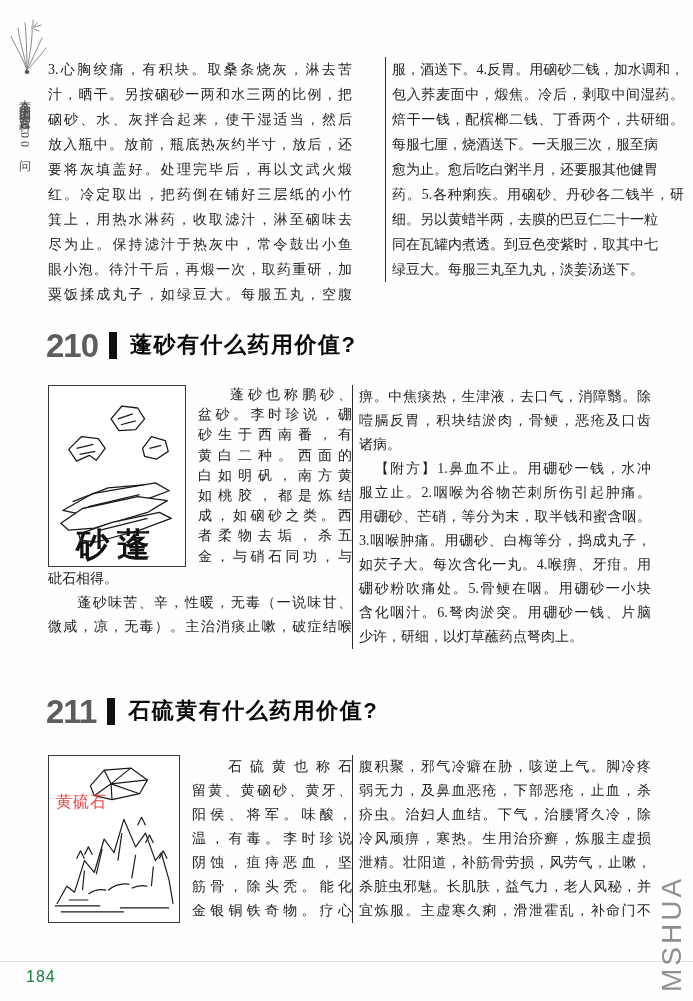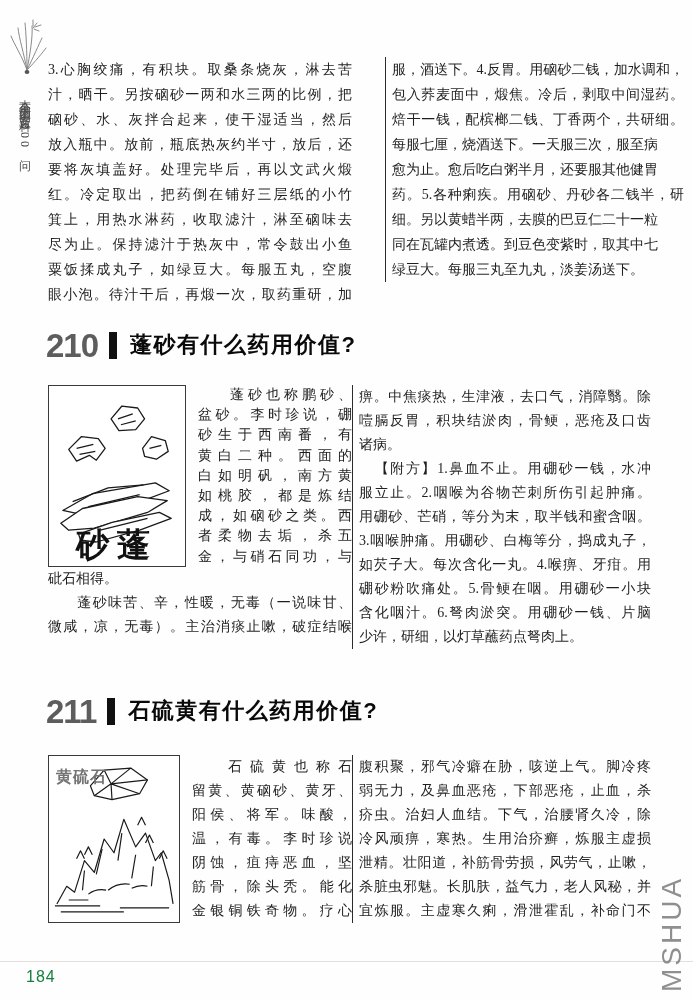--- a/index.html
+++ b/index.html
@@ -30,21 +30,21 @@
   .sec-title{font-family:"Liberation Sans","DejaVu Sans",sans-serif;font-weight:700;
         font-size:22px;color:#0a0a0a;letter-spacing:1.5px;line-height:1;}
   
   .media-row{display:flex;gap:12px;}
   .figure{position:relative;border:1px solid #3a3a3a;background:#fff;flex:none;margin:0;}
   .fig210{width:136px;height:180px;}
   .fig211{width:130px;height:166px;}
   .fig210 svg,.fig211 svg{position:absolute;left:0;top:0;}
   .fig-caption{position:absolute;left:0;right:0;bottom:4px;text-align:center;
         font-size:33px;font-weight:700;letter-spacing:8px;color:#111;line-height:1;}
-  .fig-label{position:absolute;left:7px;top:11px;font-size:16px;font-weight:700;color:#737373;letter-spacing:1px;}
+  .fig-label{position:absolute;left:7px;top:36px;font-size:16px;font-weight:400;color:#ef4444;letter-spacing:1px;}
   .wrap-lines{flex:1;min-width:0;}
   
   .page-number{position:absolute;left:26px;top:968px;font-family:"Liberation Sans","DejaVu Sans",sans-serif;
         font-size:16px;letter-spacing:1px;color:#15803d;}
   .bottom-rule{position:absolute;left:0;top:961px;width:693px;height:1px;background:#e4dfda;}
   .watermark{position:absolute;left:656px;top:992px;width:140px;transform:rotate(-90deg);
         transform-origin:left top;font-family:"Liberation Sans","DejaVu Sans",sans-serif;
         font-size:28px;color:#8f8f8f;letter-spacing:3px;}
 </style>
 </head>
@@ -71,22 +71,22 @@
     <section class="two-col sec-intro">
       <div class="col-left lh25">
           <div class="tl j">3.心胸绞痛，有积块。取桑条烧灰，淋去苦</div>
           <div class="tl j">汁，晒干。另按硇砂一两和水三两的比例，把</div>
           <div class="tl j">硇砂、水、灰拌合起来，使干湿适当，然后</div>
           <div class="tl j">放入瓶中。放前，瓶底热灰约半寸，放后，还</div>
           <div class="tl j">要将灰填盖好。处理完毕后，再以文武火煅</div>
           <div class="tl j">红。冷定取出，把药倒在铺好三层纸的小竹</div>
           <div class="tl j">箕上，用热水淋药，收取滤汁，淋至硇味去</div>
           <div class="tl j">尽为止。保持滤汁于热灰中，常令鼓出小鱼</div>
+          <div class="tl j">眼小泡。待汁干后，再煅一次，取药重研，加</div>
           <div class="tl j">粟饭揉成丸子，如绿豆大。每服五丸，空腹</div>
-          <div class="tl j">眼小泡。待汁干后，再煅一次，取药重研，加</div>
         </div>
       <div class="col-right lh25">
           <div class="tl j">服，酒送下。4.反胃。用硇砂二钱，加水调和，</div>
           <div class="tl j">包入荞麦面中，煅焦。冷后，剥取中间湿药。</div>
           <div class="tl j">焙干一钱，配槟榔二钱、丁香两个，共研细。</div>
           <div class="tl">每服七厘，烧酒送下。一天服三次，服至病</div>
           <div class="tl">愈为止。愈后吃白粥半月，还要服其他健胃</div>
           <div class="tl j">药。5.各种痢疾。用硇砂、丹砂各二钱半，研</div>
           <div class="tl">细。另以黄蜡半两，去膜的巴豆仁二十一粒</div>
           <div class="tl">同在瓦罐内煮透。到豆色变紫时，取其中七</div>

